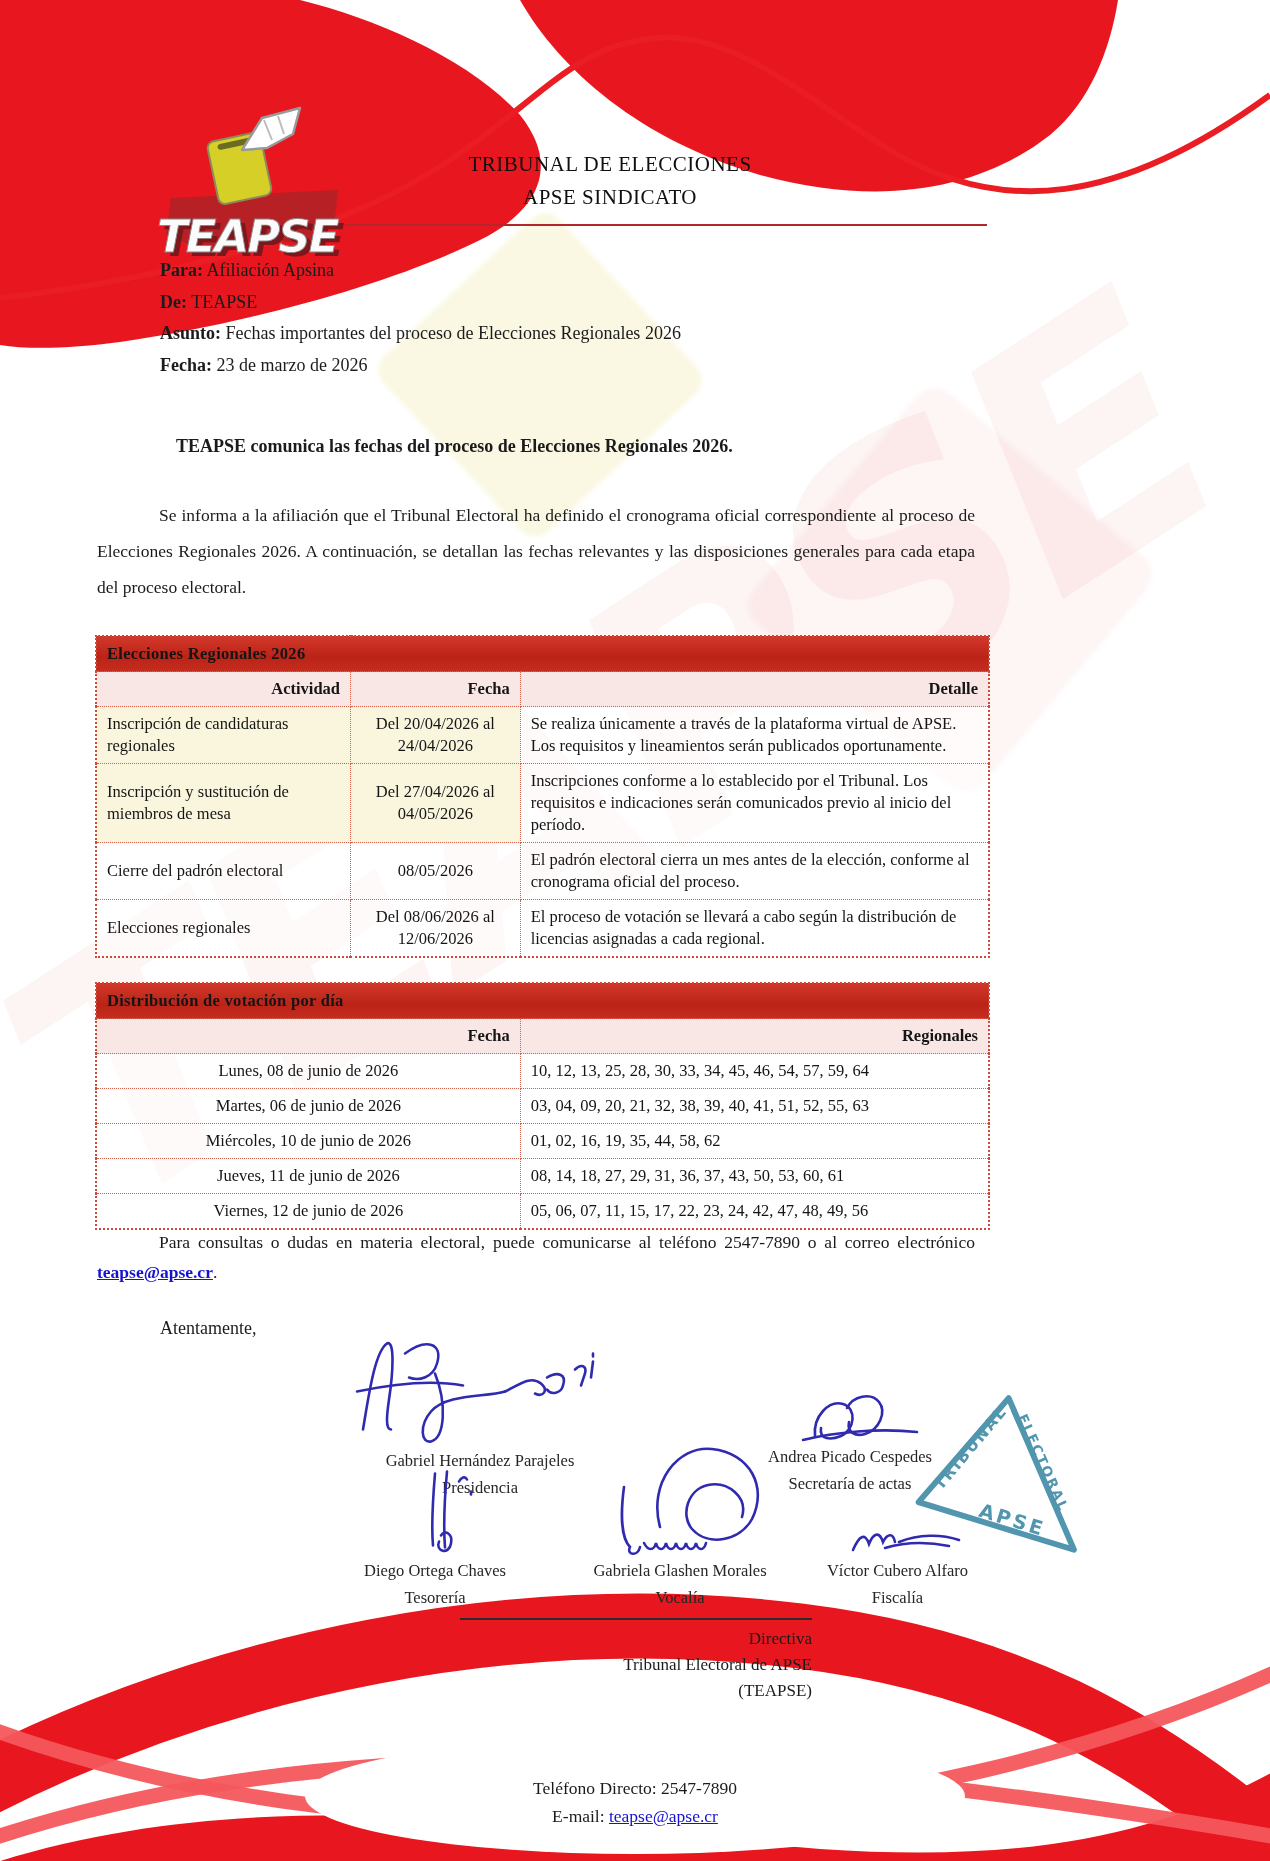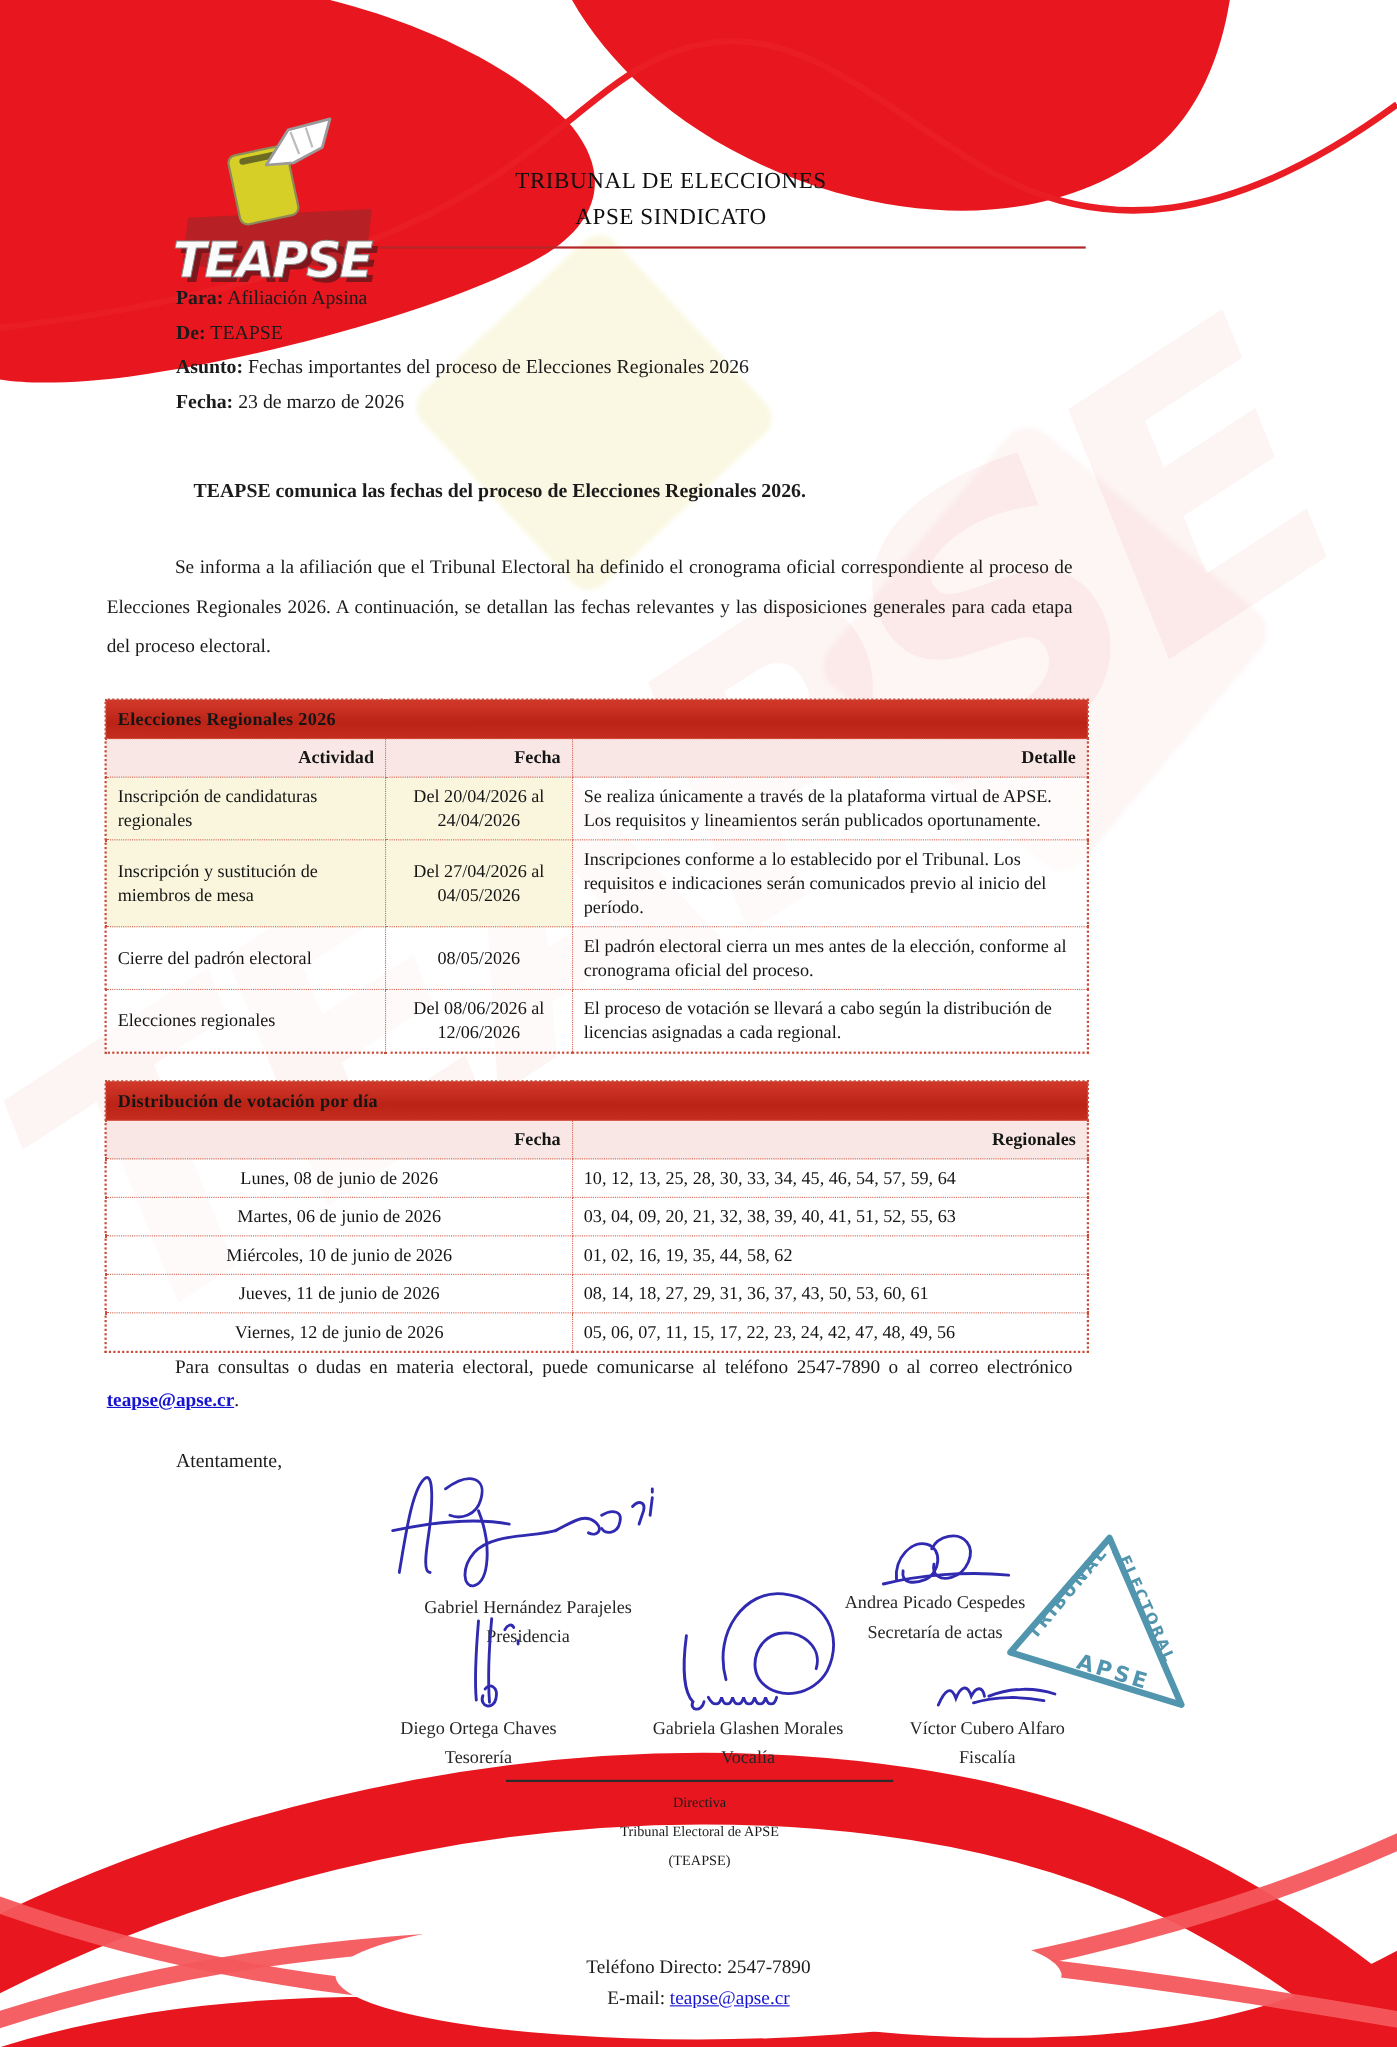--- a/index.html
+++ b/index.html
@@ -56,22 +56,22 @@
   .link.bold{font-weight:bold;}
   .closing{position:absolute;left:160px;top:1318px;font-size:18px;}
 
   .sig-zone{position:absolute;left:0;top:1338px;width:1270px;height:300px;}
   .sig-zone .abs{position:absolute;}
   .sig-name-block{text-align:center;font-size:16.5px;color:#262626;}
   .sig-name{line-height:22px;}
   .sig-role{line-height:22px;margin-top:5px;}
   .stamp{transform:rotate(6deg);opacity:0.9;}
 
-  .directiva{position:absolute;left:460px;top:1618px;width:352px;text-align:center;
-    font-size:13px;line-height:26px;}
+  .directiva{position:absolute;left:460px;top:1618px;width:352px;text-align:right;
+    font-size:17px;line-height:26px;}
   .directiva .rule{border-top:2px solid #2b2b2b;width:100%;height:0;margin-bottom:6px;}
 
   .footer-text{position:absolute;left:385px;top:1774px;width:500px;text-align:center;
     font-size:17.5px;line-height:28px;z-index:3;}
 </style>
 </head>
 <body>
 
 <div class="page">
 

